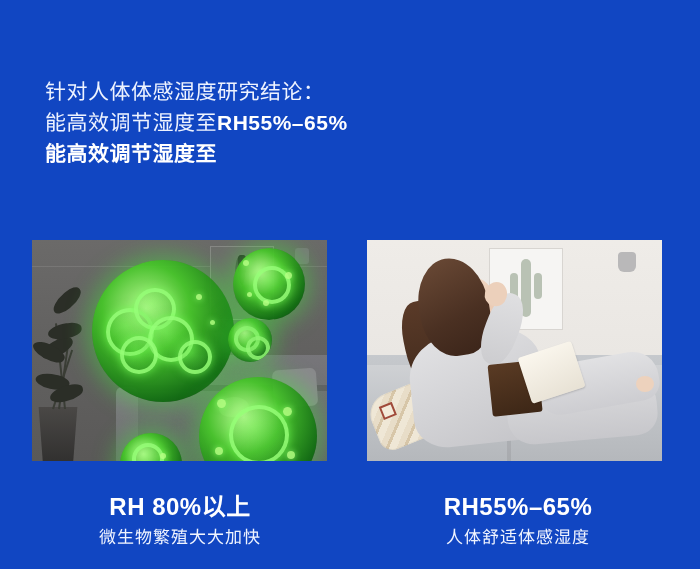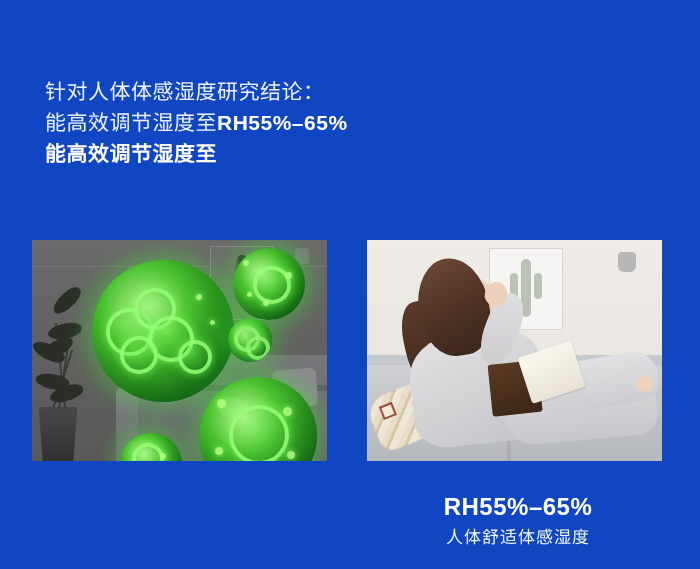--- a/index.html
+++ b/index.html
@@ -501,19 +501,23 @@
           <div class="book">
             <span class="pg-l"></span>
             <span class="pg-r"></span>
           </div>
         </div>
       </div>
     </div>
   </div>
 
   <div class="captions">
+    <div class="caption left">
+      <span class="cap-title">RH 80%以上</span>
+      <span class="cap-sub">微生物繁殖大大加快</span>
+    </div>
     <div class="caption right">
       <span class="cap-title">RH55%–65%</span>
       <span class="cap-sub">人体舒适体感湿度</span>
     </div>
   </div>
 
 </div>
 
 </body></html>

